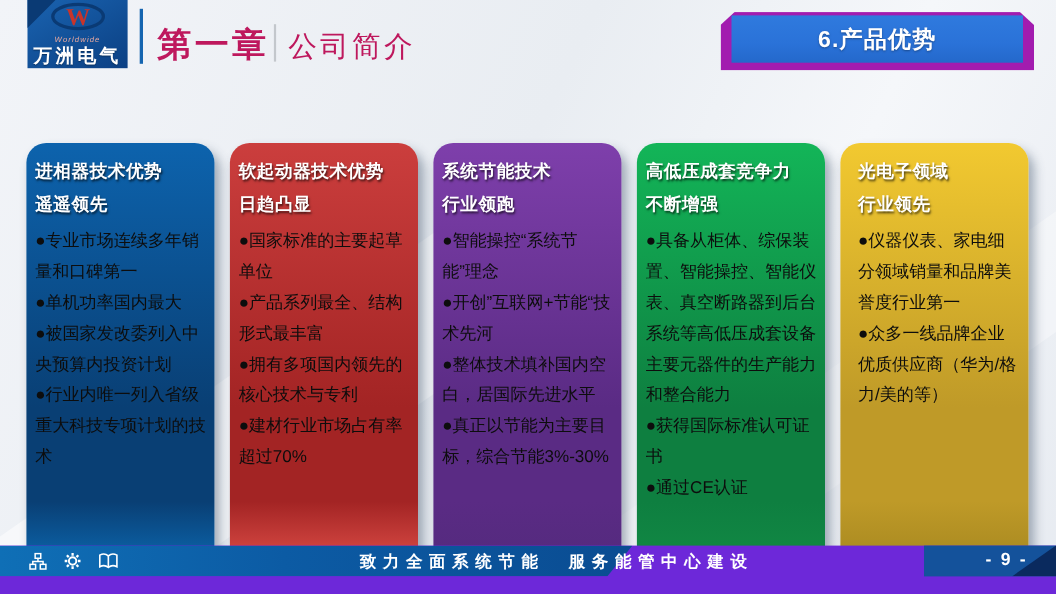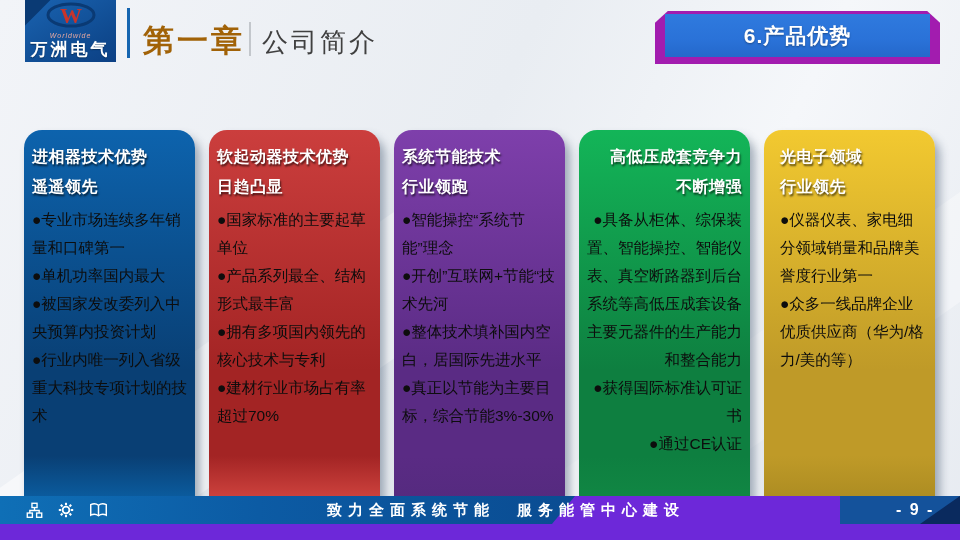--- a/index.html
+++ b/index.html
@@ -19,24 +19,24 @@
     background:linear-gradient(150deg,#1a63b0 0%,#0f4a90 70%,#0c4084 100%);
     color:#fff;text-align:center;overflow:hidden;
   }
   .logo::before{content:"";position:absolute;left:-18px;top:-18px;width:36px;height:36px;
     background:#0a3a74;transform:rotate(45deg);}
   .logo-emblem{margin-top:2px;}
   .logo-en{font-size:7px;font-style:italic;color:#e8a9a0;letter-spacing:1px;line-height:8px;}
   .logo-cn{font-size:17px;font-weight:bold;letter-spacing:3px;line-height:20px;color:#ffffff;
     text-shadow:0 1px 1px #08305e;}
   .hdr-vline{position:absolute;left:127px;top:8px;width:3px;height:50px;background:#1565b0;}
-  .hdr-chapter{position:absolute;left:143px;top:20px;font-size:31px;font-weight:bold;color:#a16207;
+  .hdr-chapter{position:absolute;left:143px;top:20px;font-size:31px;font-weight:bold;color:#be185d;
     letter-spacing:3px;}
   .hdr-sep{position:absolute;left:249px;top:22px;width:2px;height:34px;background:#c3c7cc;}
-  .hdr-section{position:absolute;left:262px;top:25px;font-size:26px;color:#404040;letter-spacing:3px;}
+  .hdr-section{position:absolute;left:262px;top:25px;font-size:26px;color:#be185d;letter-spacing:3px;}
   .nav-btn{
     position:absolute;left:655px;top:11px;width:285px;height:53px;
     background:#a21caf;
     clip-path:polygon(0 22%,4.5% 0,95.5% 0,100% 22%,100% 100%,0 100%);
     cursor:pointer;
   }
   .nav-btn-inner{
     position:absolute;left:10px;top:3px;right:10px;bottom:7px;
     background:linear-gradient(180deg,#2f7ade 0%,#2a72d8 60%,#2468cb 100%);
     display:flex;align-items:center;justify-content:center;
@@ -138,21 +138,21 @@
       <div>行业领跑</div>
     </div>
     <div class="card-body">
       <p>●智能操控“系统节能”理念</p>
       <p>●开创”互联网+节能“技术先河</p>
       <p>●整体技术填补国内空白，居国际先进水平</p>
       <p>●真正以节能为主要目标，综合节能3%-30%</p>
     </div>
   </div>
 
-  <div class="card" style="background: linear-gradient(rgb(19, 181, 88) 0%, rgb(14, 127, 64) 62%, rgb(14, 127, 64) 84%, rgb(18, 138, 69) 100%); text-align: right;">
+  <div class="card" style="background: linear-gradient(rgb(19, 181, 88) 0%, rgb(14, 127, 64) 62%, rgb(14, 127, 64) 84%, rgb(18, 138, 69) 100%);">
     <div class="card-title">
       <div>高低压成套竞争力</div>
       <div>不断增强</div>
     </div>
     <div class="card-body">
       <p>●具备从柜体、综保装置、智能操控、智能仪表、真空断路器到后台系统等高低压成套设备主要元器件的生产能力和整合能力</p>
       <p>●获得国际标准认可证书</p>
       <p>●通过CE认证</p>
     </div>
   </div>

